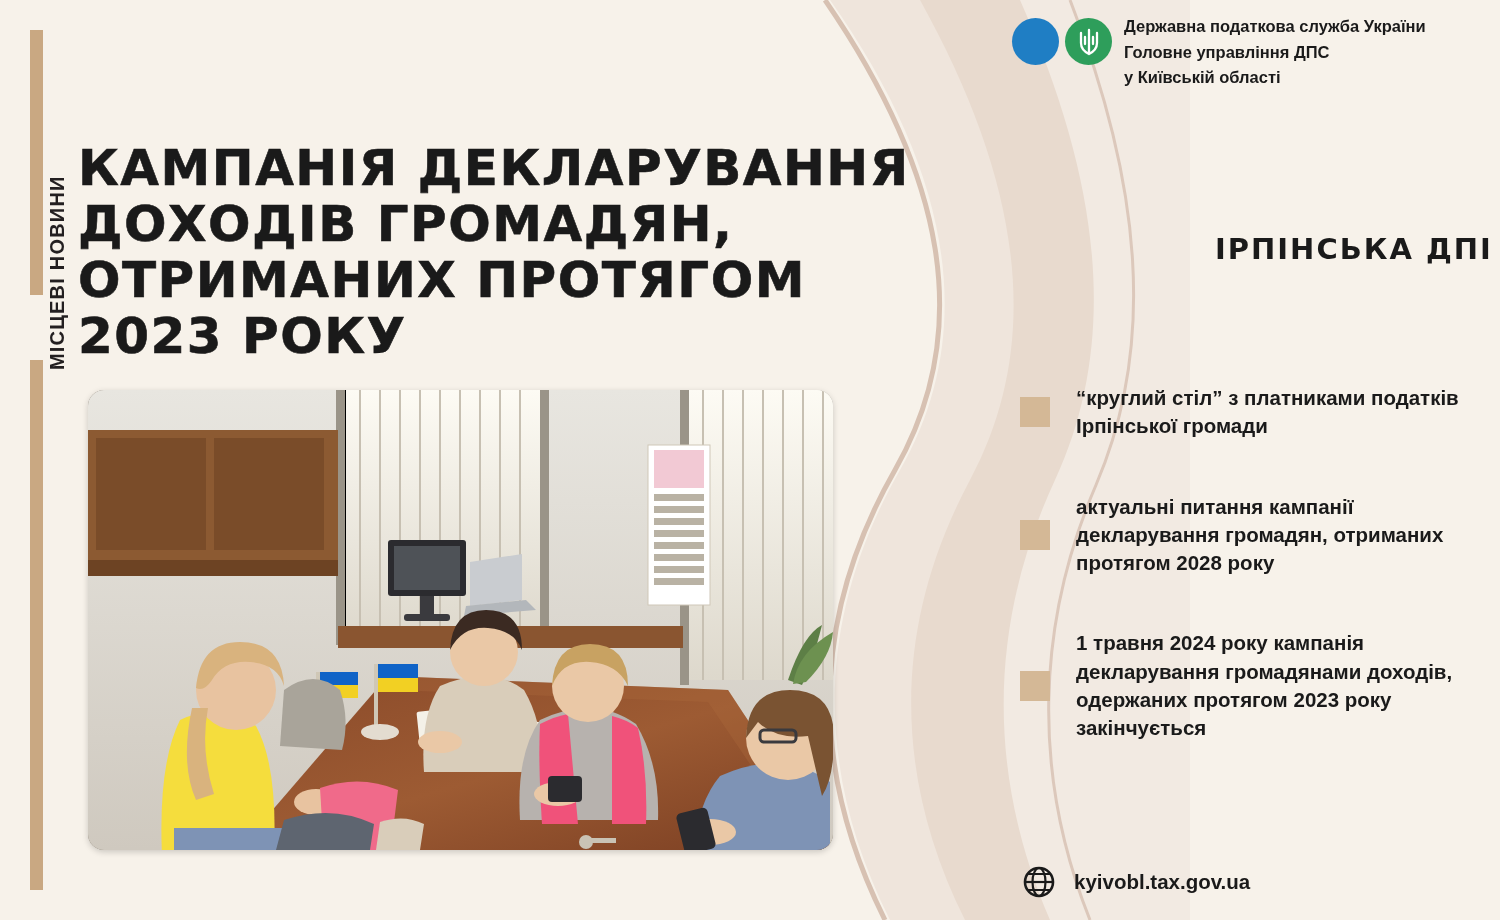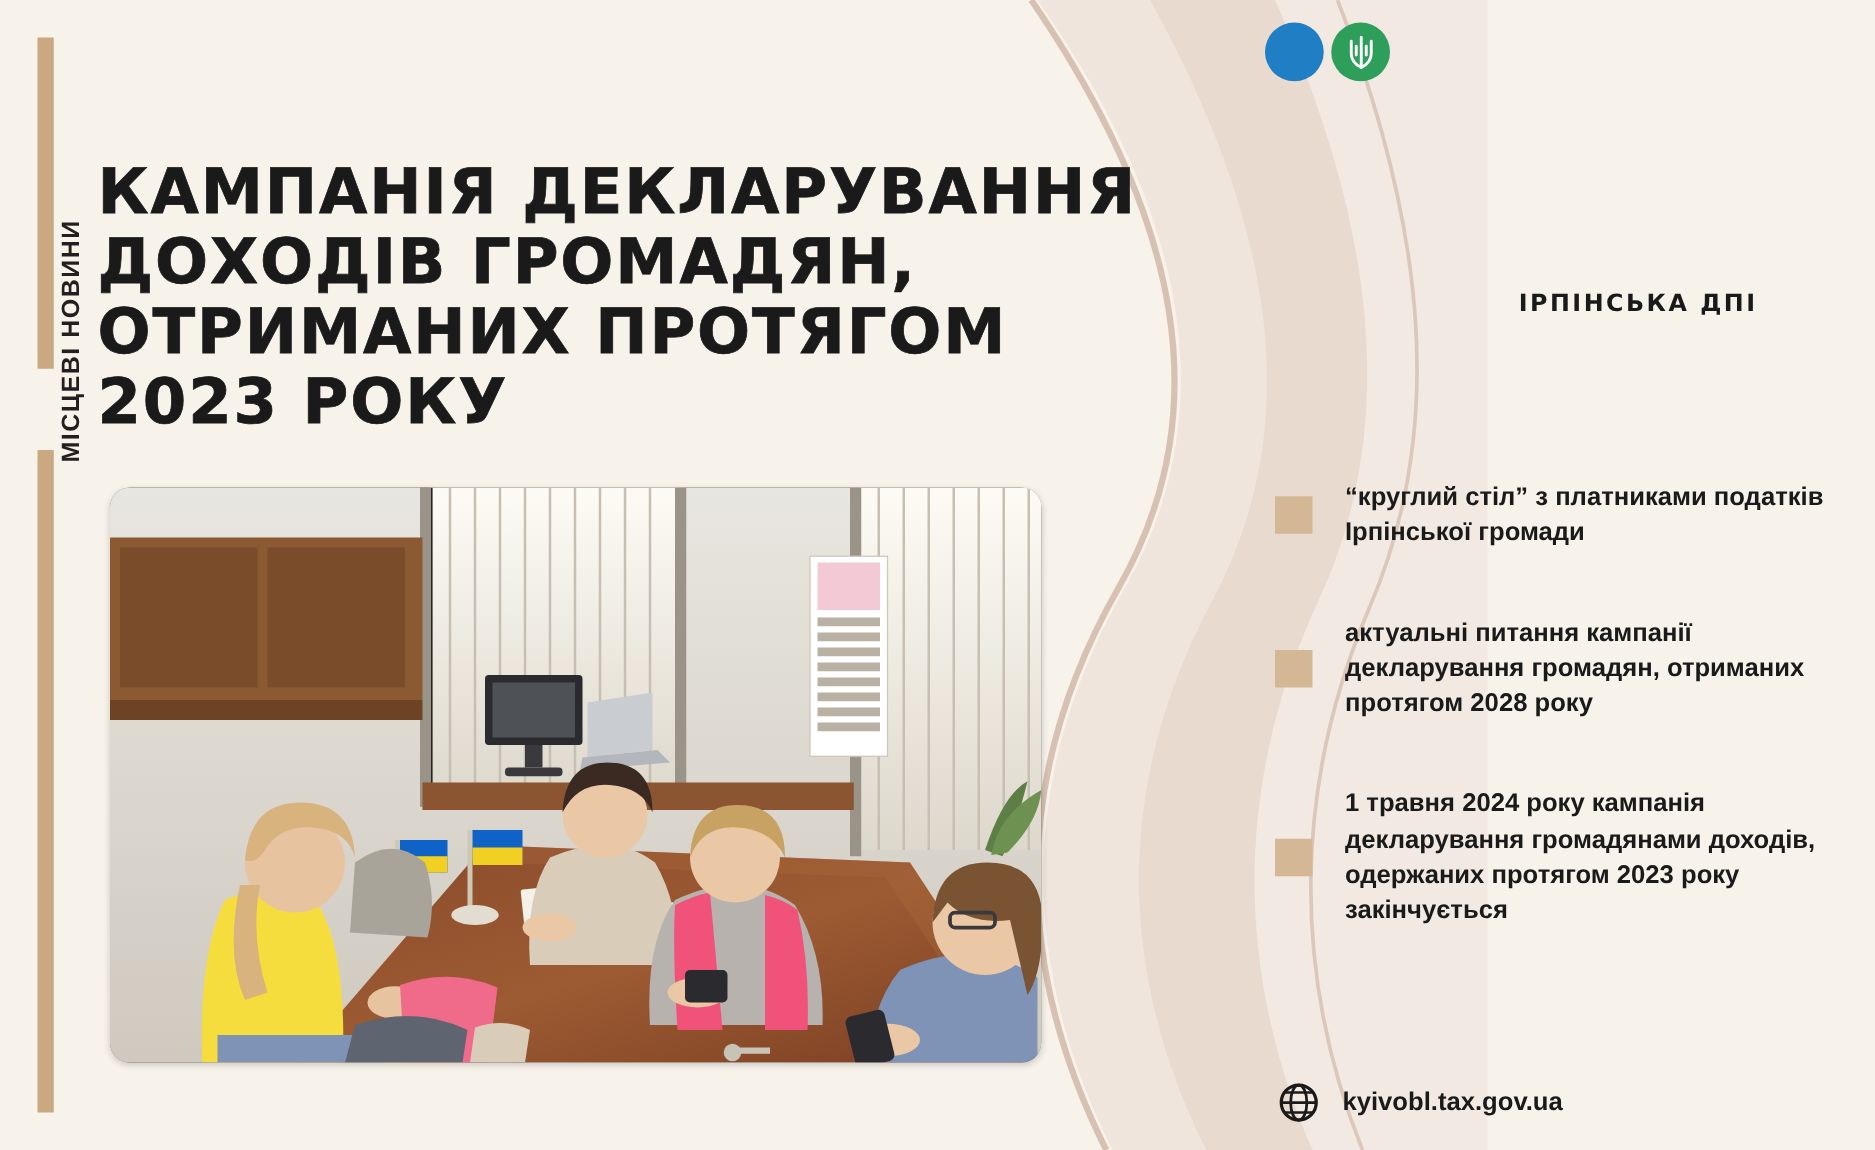--- a/index.html
+++ b/index.html
@@ -66,21 +66,21 @@
     letter-spacing: 1.2px;
     color: #231f20;
     text-transform: uppercase;
     white-space: nowrap;
   }
 
   
   .headline {
     position: absolute;
     left: 78px;
-    top: 125px;
+    top: 140px;
     width: 870px;
     font-family: "DejaVu Sans", sans-serif;
     font-weight: bold;
     font-size: 50px;
     line-height: 1.12;
     letter-spacing: 1.5px;
     color: #1a1a1a;
     text-transform: uppercase;
     -webkit-text-stroke: 0.6px #1a1a1a;
   }
@@ -130,21 +130,21 @@
     color: #1a1a1a;
     white-space: nowrap;
   }
 
   
   .dpi-title {
     position: absolute;
     left: 1215px;
     top: 232px;
     font-family: "DejaVu Sans", sans-serif;
-    font-size: 19px;
+    font-size: 29px;
     font-weight: bold;
     letter-spacing: 2px;
     color: #1a1a1a;
     text-transform: uppercase;
   }
 
   .bullets {
     position: absolute;
     left: 1020px;
     top: 340px;
@@ -360,20 +360,25 @@
 
   <div class="logo-block">
     <div class="logo-marks">
       <div class="logo-circle blue"></div>
       <div class="logo-circle green">
         <svg width="24" height="28" viewBox="0 0 24 28" xmlns="http://www.w3.org/2000/svg">
           <path d="M12 2 L12 26 M4 5 L4 15 Q4 22 12 26 M20 5 L20 15 Q20 22 12 26 M8 9 L8 16 M16 9 L16 16" stroke="#ffffff" stroke-width="2.3" fill="none" stroke-linecap="round"></path>
         </svg>
       </div>
     </div>
+    <div class="logo-text">
+      <div>Державна податкова служба України</div>
+      <div>Головне управління ДПС</div>
+      <div> у Київській області</div>
+    </div>
   </div>
 
   <div class="dpi-title">Ірпінська ДПІ</div>
 
   <div class="bullets">
     <div class="bullet">
       <div class="marker"></div>
       <div class="btext">“круглий стіл” з платниками податків Ірпінської громади</div>
     </div>
     <div class="bullet">

